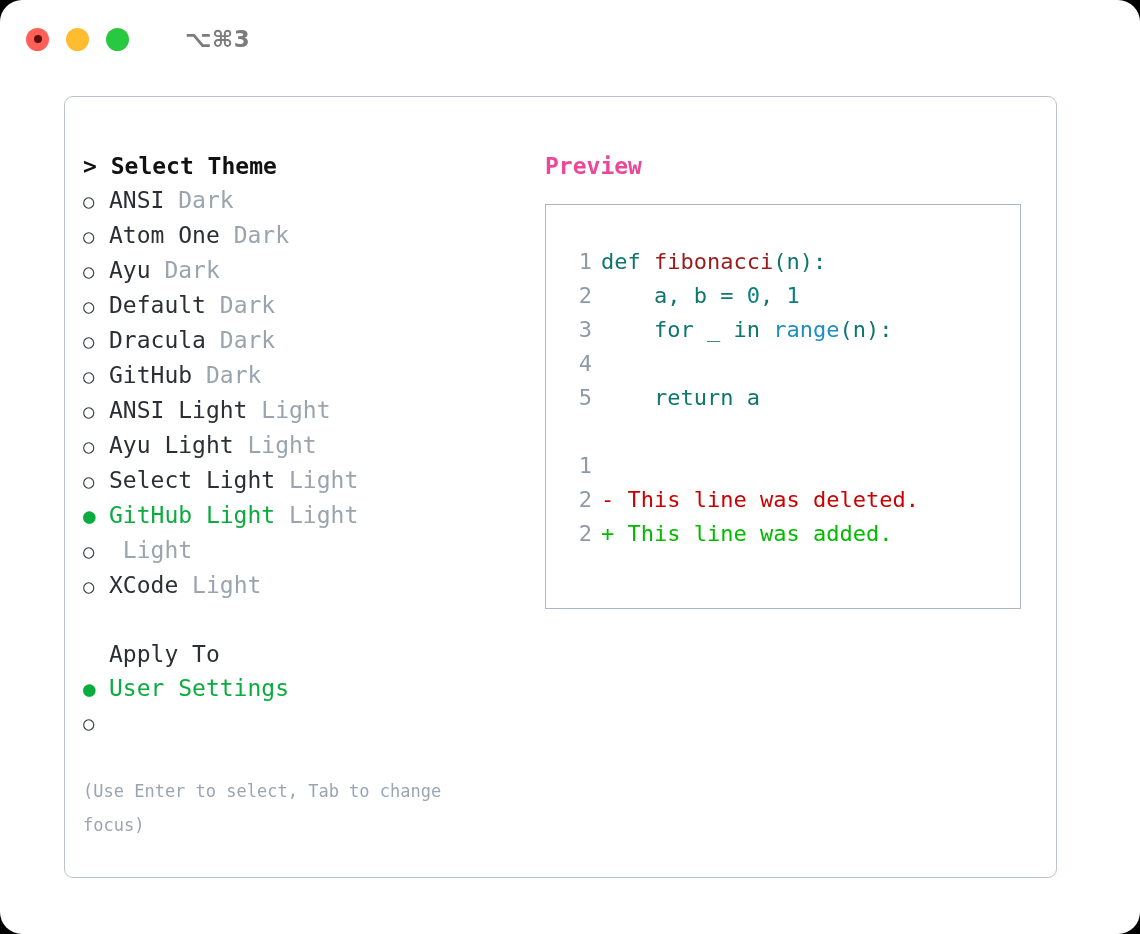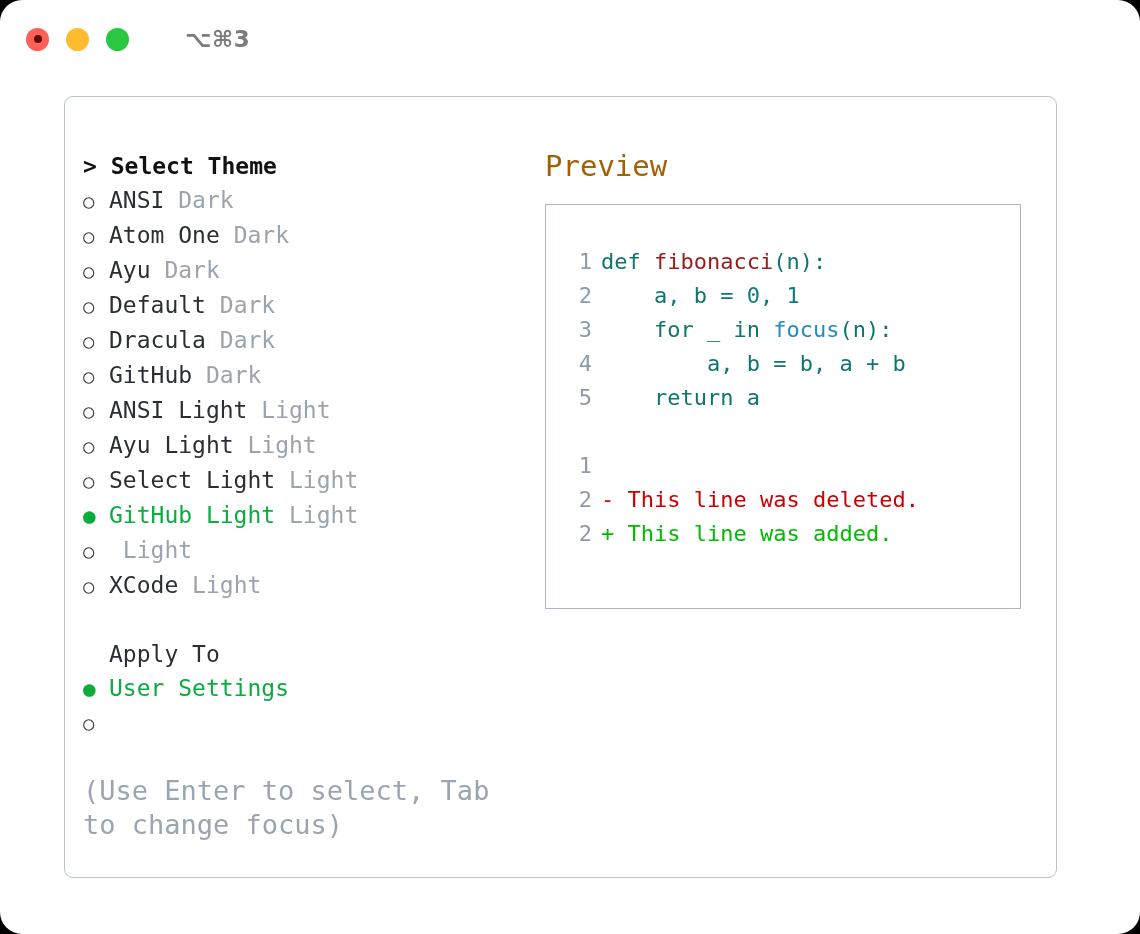--- a/index.html
+++ b/index.html
@@ -124,37 +124,37 @@
   .apply-head {
     display: flex;
     align-items: flex-end;
     line-height: 34px;
     font-size: 23px;
     white-space: pre;
   }
   .spacer-sm { height: 34px; }
   .spacer-md { height: 34px; }
   .hint {
-    font-size: 27px;
+    font-size: 17px;
     color: #9aa5b1;
     line-height: 34px;
     width: 410px;
     white-space: pre-wrap;
   }
 
   
   .right-col {
     flex: 1;
     padding: 52px 0 0 20px;
     box-sizing: border-box;
   }
   .preview-title {
-    font-size: 29px;
-    font-weight: normal;
-    color: #a16207;
+    font-size: 23px;
+    font-weight: bold;
+    color: #ec4899;
     line-height: 34px;
   }
   .preview-box {
     margin-top: 21px;
     width: 476px;
     height: 405px;
     border: 1.5px solid #a9b6c6;
     box-sizing: border-box;
     padding: 40px 0 0 20px;
     background: #ffffff;
@@ -233,22 +233,22 @@
 
         <div class="hint">(Use Enter to select, Tab to change focus)</div>
       </div>
 
       <div class="right-col">
         <div class="preview-title">Preview</div>
         <div class="preview-box">
           <div id="code-block">
               <div class="code-line"><span class="lineno">1</span><span class="tok-plain">def </span><span class="tok-fn">fibonacci</span><span class="tok-plain">(n):</span></div>
               <div class="code-line"><span class="lineno">2</span><span class="tok-plain">    a, b = </span><span class="tok-num">0</span><span class="tok-plain">, </span><span class="tok-num">1</span></div>
-              <div class="code-line"><span class="lineno">3</span><span class="tok-plain">    for _ in </span><span class="tok-blue">focus</span><span class="tok-plain">(n):</span></div>
-              <div class="code-line"><span class="lineno">4</span><span class="tok-plain">        a, b = b, a + b</span></div>
+              <div class="code-line"><span class="lineno">3</span><span class="tok-plain">    for _ in </span><span class="tok-blue">range</span><span class="tok-plain">(n):</span></div>
+              <div class="code-line"><span class="lineno">4</span></div>
               <div class="code-line"><span class="lineno">5</span><span class="tok-plain">    return a</span></div>
             </div>
           <div class="diff-gap"></div>
           <div id="diff-block">
               <div class="code-line"><span class="lineno">1</span><span class="diff-ctx">  </span></div>
               <div class="code-line"><span class="lineno">2</span><span class="diff-del">- </span><span class="diff-del">This line was deleted.</span></div>
               <div class="code-line"><span class="lineno">2</span><span class="diff-add">+ </span><span class="diff-add">This line was added.</span></div>
             </div>
         </div>
       </div>

